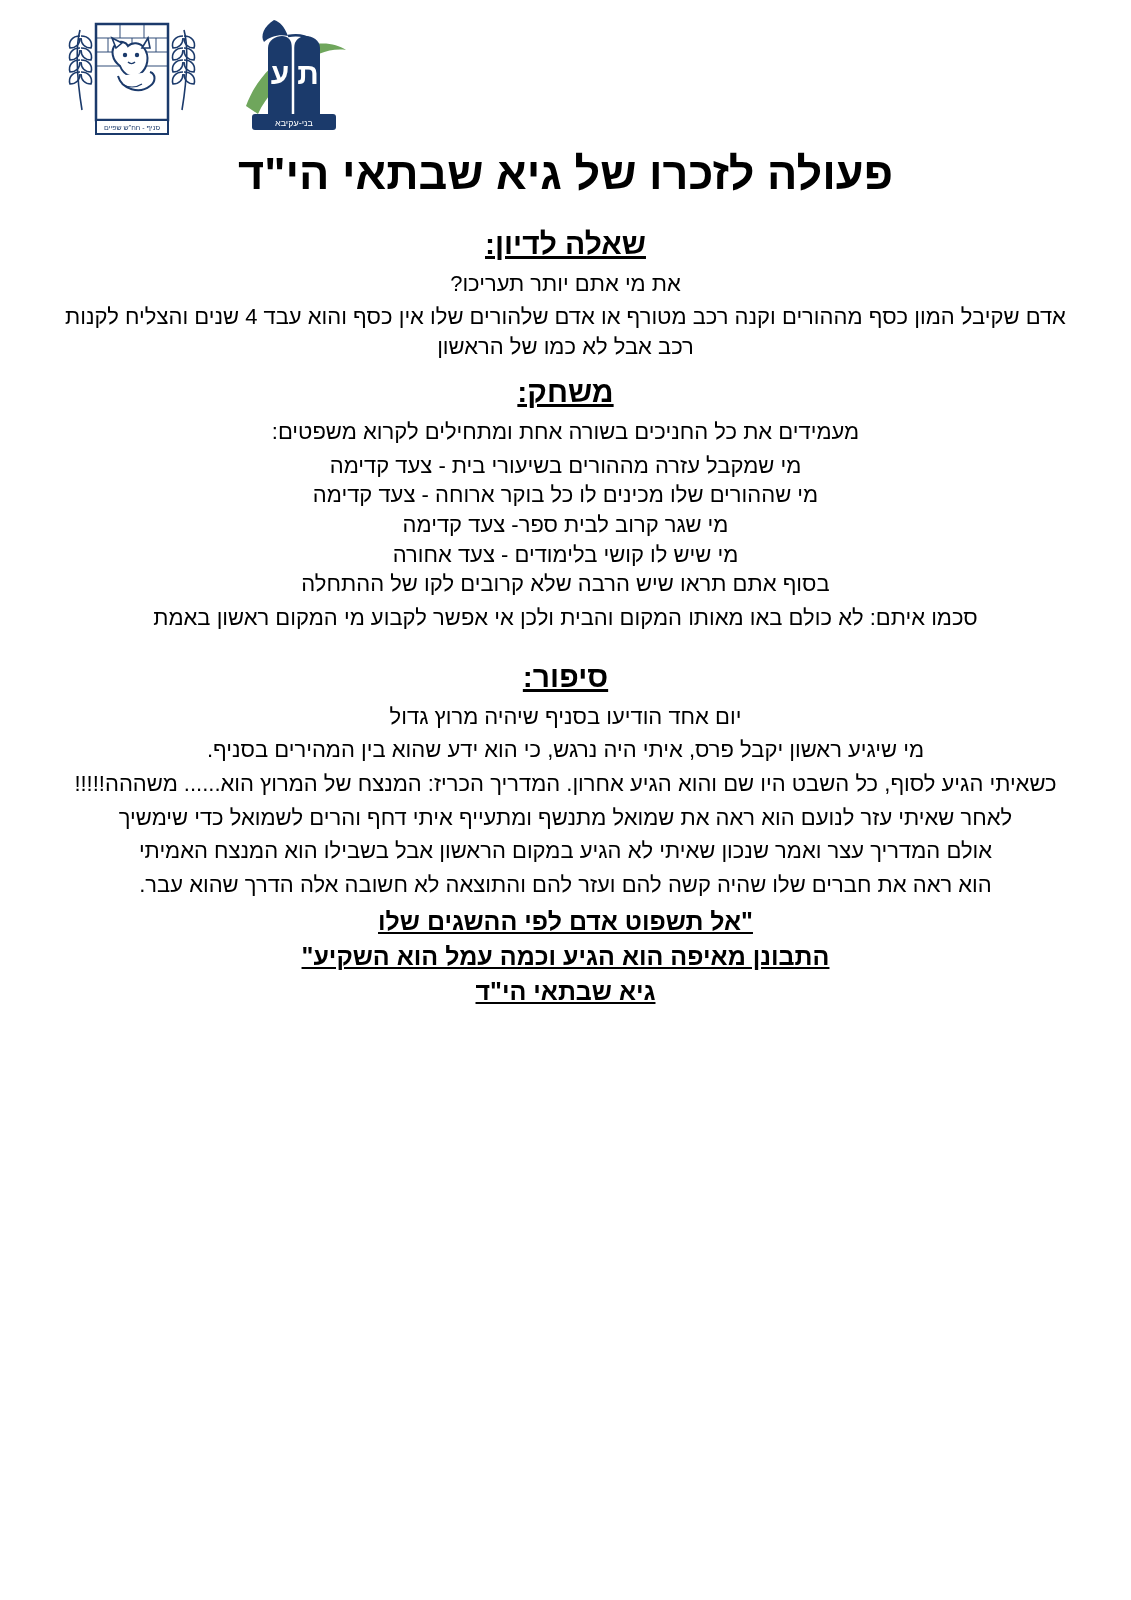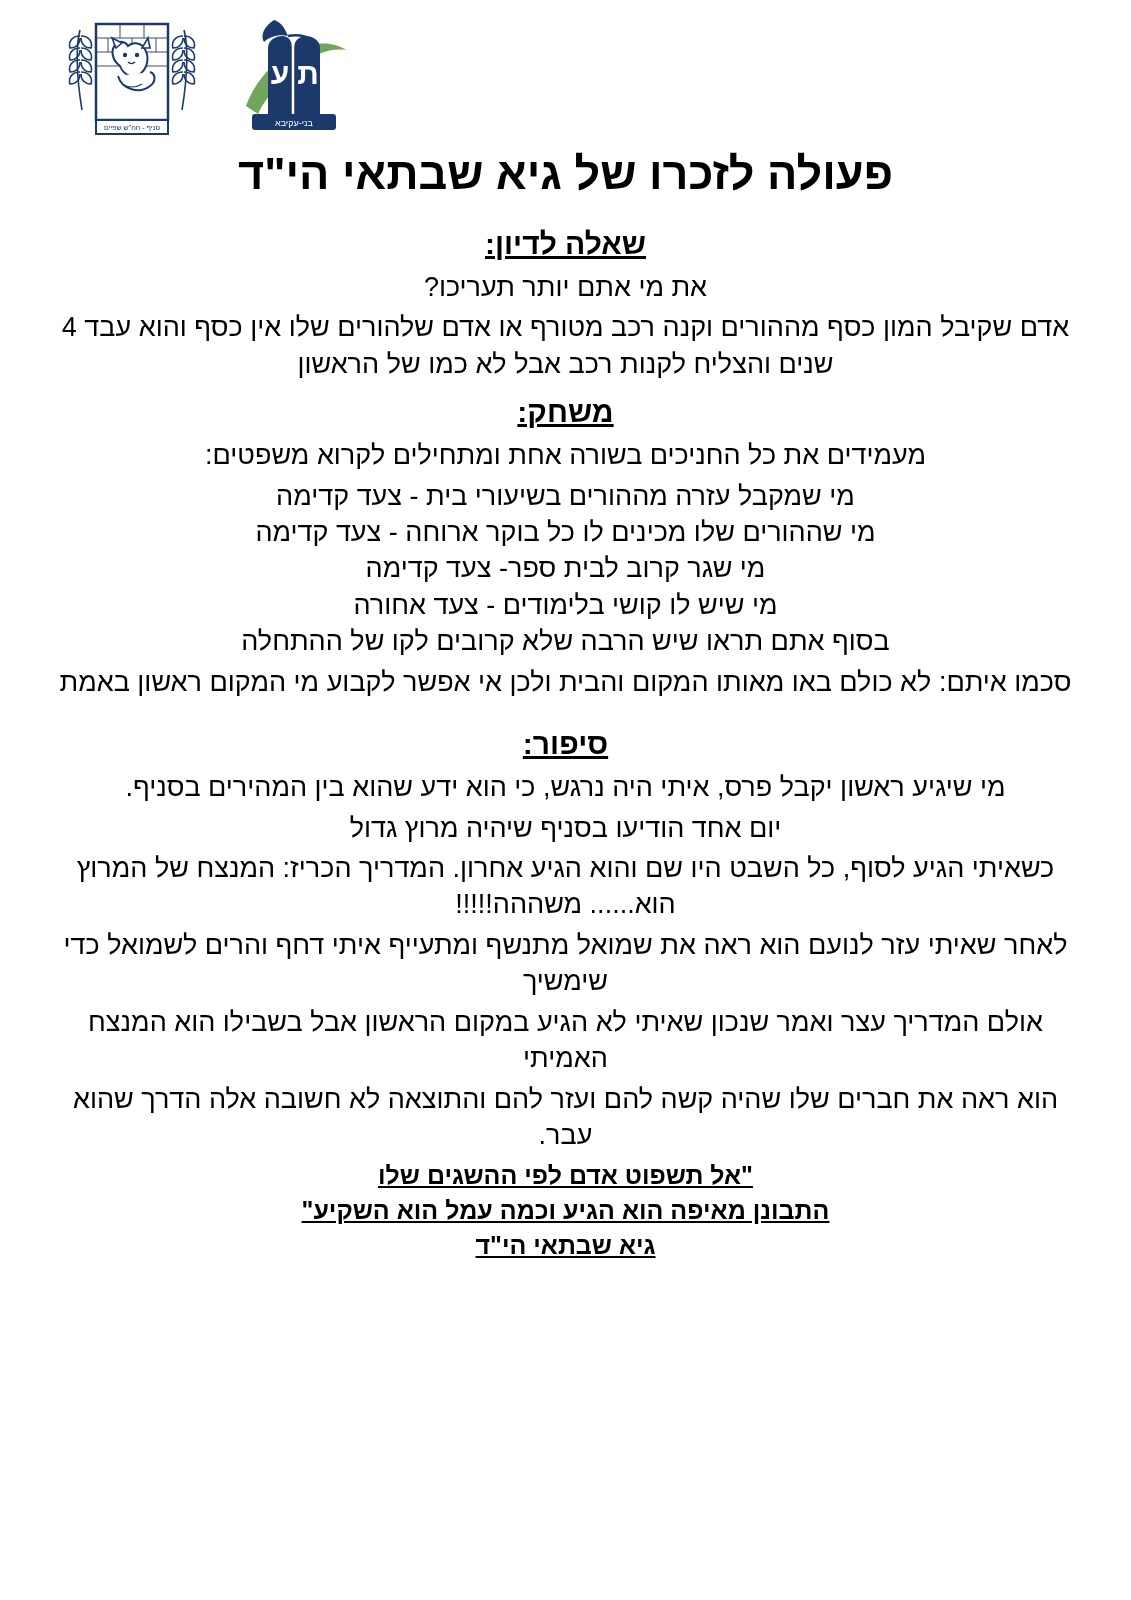--- a/index.html
+++ b/index.html
@@ -60,21 +60,21 @@
     font-size: 30px;
     font-weight: bold;
     text-decoration: underline;
     margin: 10px 0 6px 0;
     line-height: 1.3;
   }
 
   
   p.para {
     text-align: center;
-    font-size: 27px;
+    font-size: 22px;
     line-height: 1.35;
     margin: 0 0 4px 0;
   }
   p.para.tight {
     margin-bottom: 0;
   }
   .b { font-weight: normal; }
 
   .closing {
     text-align: center;
@@ -197,22 +197,22 @@
   <p class="para">בסוף אתם תראו שיש הרבה שלא קרובים לקו של ההתחלה</p>
 
   <p class="para">
     <span class="b">סכמו איתם:</span><span> לא כולם באו מאותו המקום והבית ולכן אי אפשר לקבוע מי המקום ראשון באמת</span>
   </p>
 
   <div class="spacer-sm"></div>
 
   <h2 class="section-heading">סיפור:</h2>
 
+  <p class="para">יום אחד הודיעו בסניף שיהיה מרוץ גדול</p>
   <p class="para">מי שיגיע ראשון יקבל פרס, איתי היה נרגש, כי הוא ידע שהוא בין המהירים בסניף.</p>
-  <p class="para">יום אחד הודיעו בסניף שיהיה מרוץ גדול</p>
   <p class="para">כשאיתי הגיע לסוף, כל השבט היו שם והוא הגיע אחרון. המדריך הכריז: המנצח של המרוץ הוא...... משההה!!!!!</p>
   <p class="para">לאחר שאיתי עזר לנועם הוא ראה את שמואל מתנשף ומתעייף איתי דחף והרים לשמואל כדי שימשיך</p>
   <p class="para">אולם המדריך עצר ואמר שנכון שאיתי לא הגיע במקום הראשון אבל בשבילו הוא המנצח האמיתי</p>
   <p class="para">הוא ראה את חברים שלו שהיה קשה להם ועזר להם והתוצאה לא חשובה אלה הדרך שהוא עבר.</p>
 
   <p class="closing">"אל תשפוט אדם לפי ההשגים שלו</p>
   <p class="closing">התבונן מאיפה הוא הגיע וכמה עמל הוא השקיע"</p>
   <p class="closing">גיא שבתאי הי"ד</p>
 
 </div>

